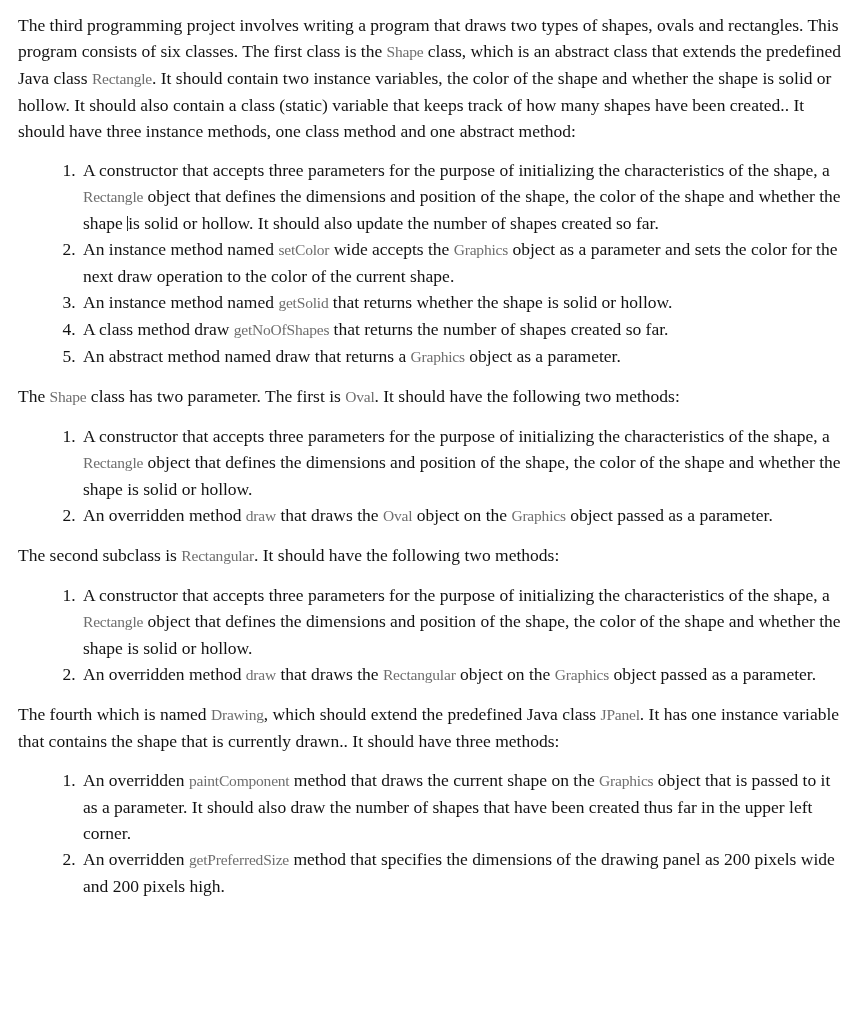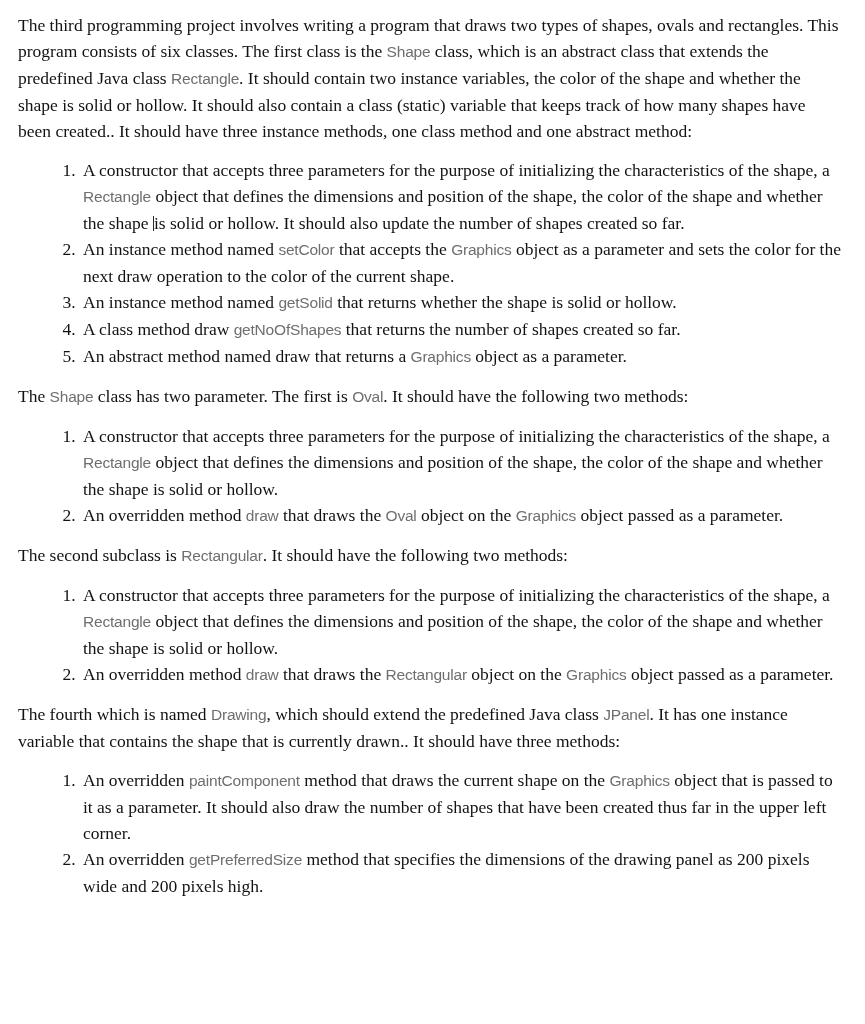--- a/index.html
+++ b/index.html
@@ -23,21 +23,21 @@
   }
   ol.items {
     margin: 6px 0;
     padding: 0 0 0 62px;
   }
   ol.items li {
     margin: 0;
     padding-left: 3px;
   }
   .code {
-    font-family: Liberation Sans, sans-serif;
+    font-family: Liberation Serif, serif;
     font-size: 15.5px;
     color: #6e6e6e;
     letter-spacing: -0.2px;
   }
   .caret {
     display: inline-block;
     width: 1px;
     height: 15px;
     background: #2a2a2a;
     vertical-align: -2px;
@@ -45,21 +45,21 @@
 </style>
 </head>
 <body>
 
 <div class="page">
 
   <p class="para"><span class="txt">The third programming project involves writing a program that draws two types of shapes, ovals and rectangles. This program consists of six classes. The first class is the </span><span class="code">Shape</span><span class="txt"> class, which is an abstract class that extends the predefined Java class </span><span class="code">Rectangle</span><span class="txt">. It should contain two instance variables, the color of the shape and whether the shape is solid or hollow. It should also contain a class (static) variable that keeps track of how many shapes have been created.. It should have three instance methods, one class method and one abstract method:</span></p>
 
   <ol class="items">
     <li><span class="txt">A constructor that accepts three parameters for the purpose of initializing the characteristics of the shape, a </span><span class="code">Rectangle</span><span class="txt"> object that defines the dimensions and position of the shape, the color of the shape and whether the shape </span><span class="caret"></span><span class="txt">is solid or hollow. It should also update the number of shapes created so far.</span></li>
-    <li><span class="txt">An instance method named </span><span class="code">setColor</span><span class="txt"> that accepts the </span><span class="code">Graphics</span><span class="txt"> object as a parameter and sets the color for the next draw operation to the color of the current shape.</span></li>
+    <li><span class="txt">An instance method named </span><span class="code">setColor</span><span class="txt"> wide accepts the </span><span class="code">Graphics</span><span class="txt"> object as a parameter and sets the color for the next draw operation to the color of the current shape.</span></li>
     <li><span class="txt">An instance method named </span><span class="code">getSolid</span><span class="txt"> that returns whether the shape is solid or hollow.</span></li>
     <li><span class="txt">A class method draw </span><span class="code">getNoOfShapes</span><span class="txt"> that returns the number of shapes created so far.</span></li>
     <li><span class="txt">An abstract method named draw that returns a </span><span class="code">Graphics</span><span class="txt"> object as a parameter.</span></li>
   </ol>
 
   <p class="para"><span class="txt">The </span><span class="code">Shape</span><span class="txt"> class has two parameter. The first is </span><span class="code">Oval</span><span class="txt">. It should have the following two methods:</span></p>
 
   <ol class="items">
     <li><span class="txt">A constructor that accepts three parameters for the purpose of initializing the characteristics of the shape, a </span><span class="code">Rectangle</span><span class="txt"> object that defines the dimensions and position of the shape, the color of the shape and whether the shape is solid or hollow.</span></li>
     <li><span class="txt">An overridden method </span><span class="code">draw</span><span class="txt"> that draws the </span><span class="code">Oval</span><span class="txt"> object on the </span><span class="code">Graphics</span><span class="txt"> object passed as a parameter.</span></li>

